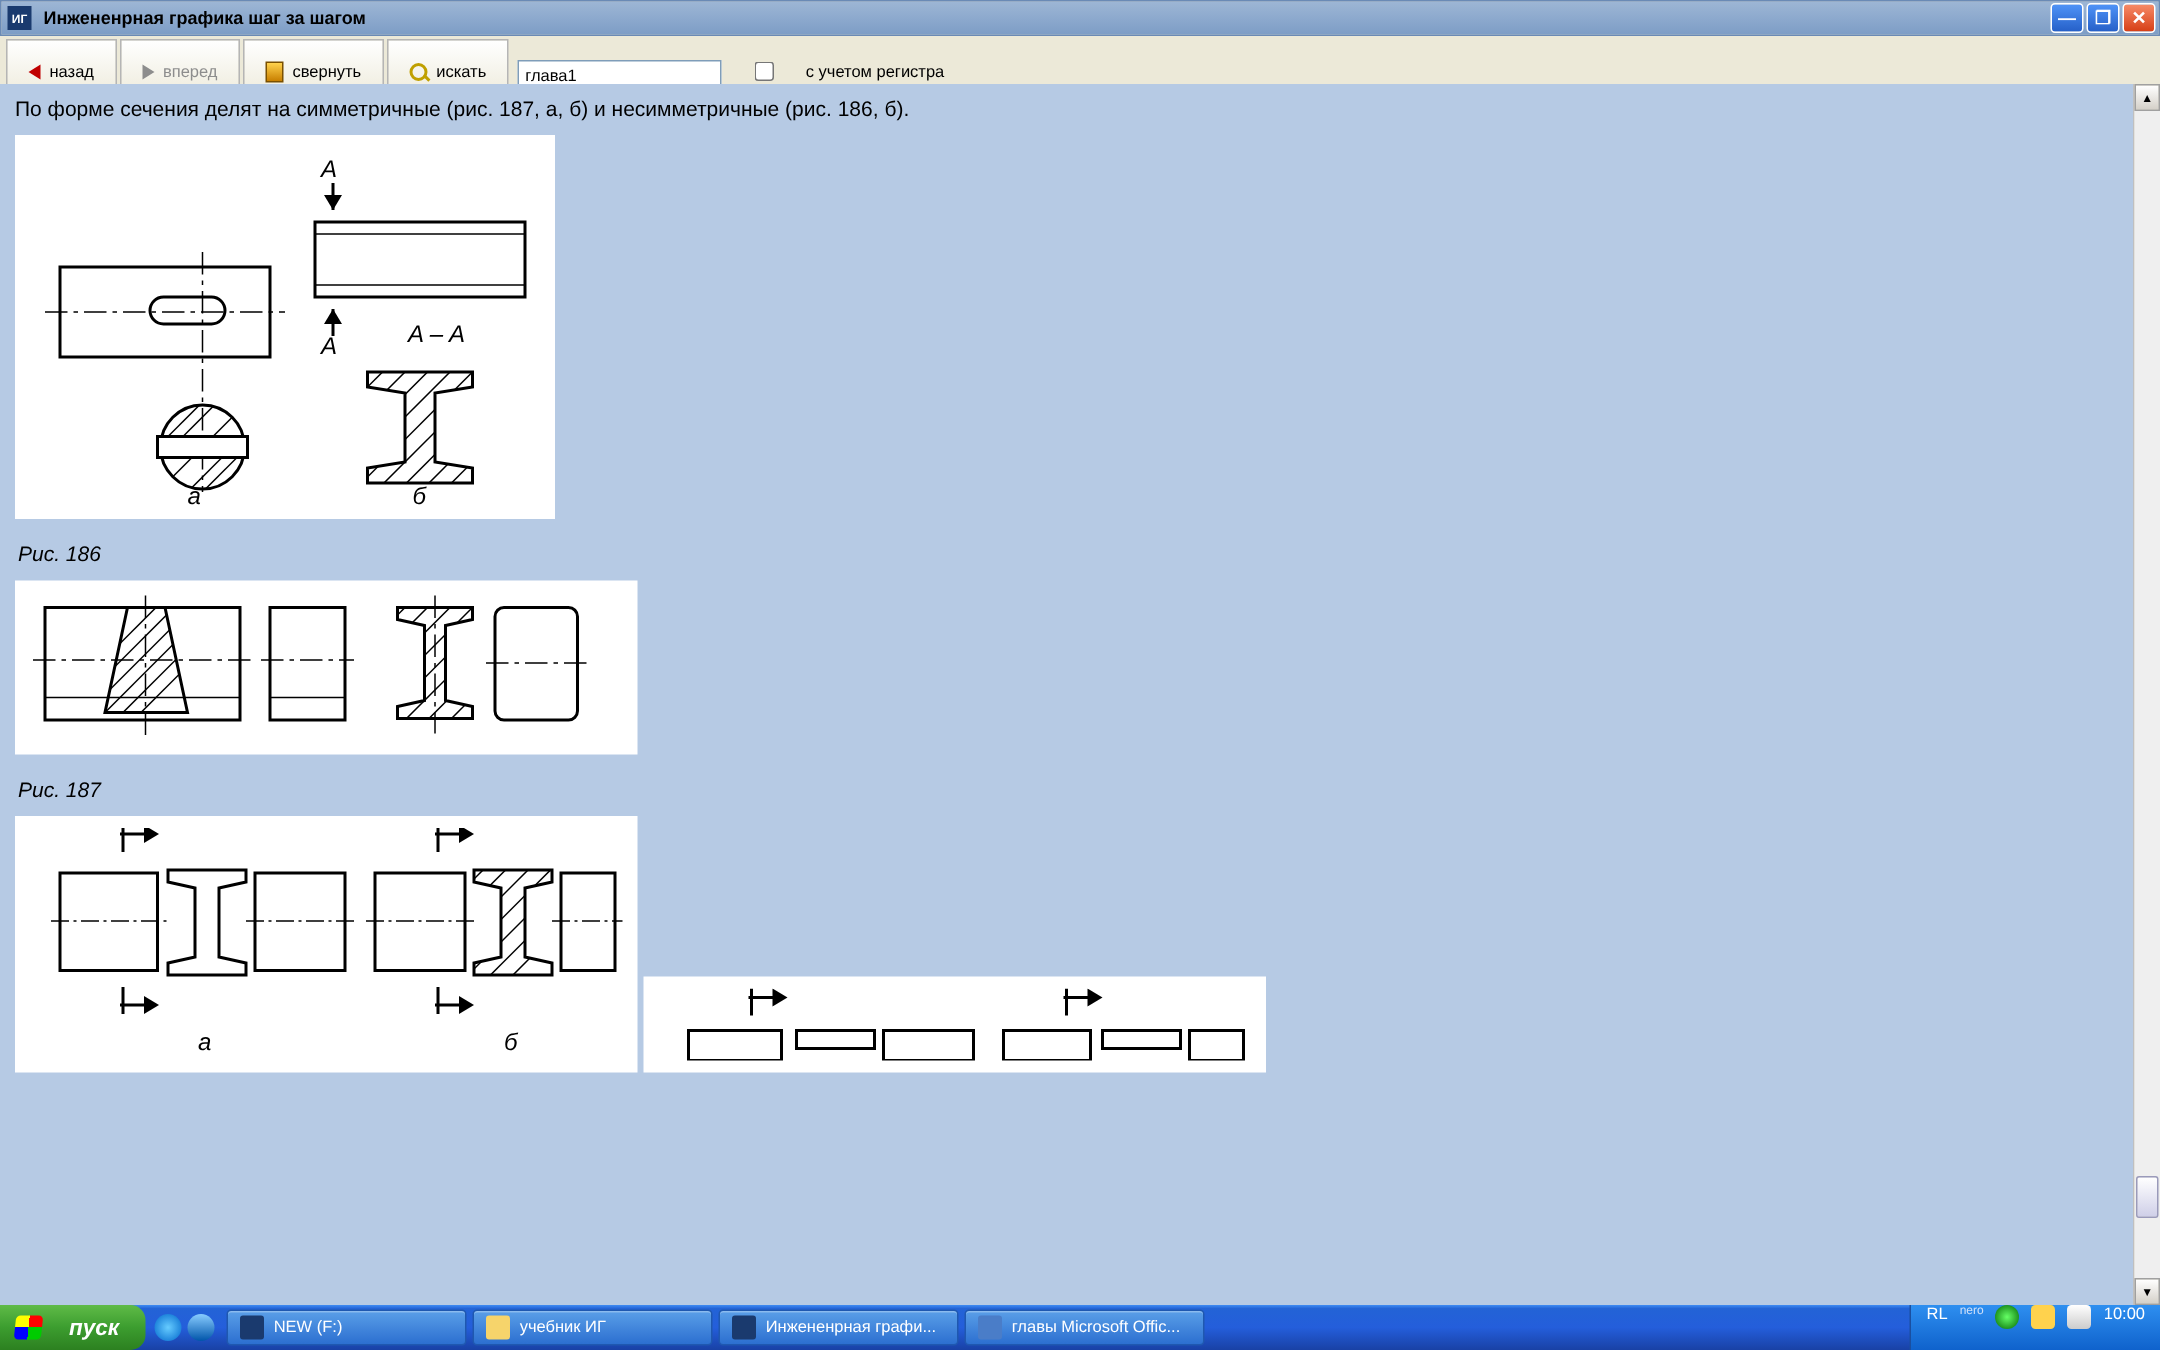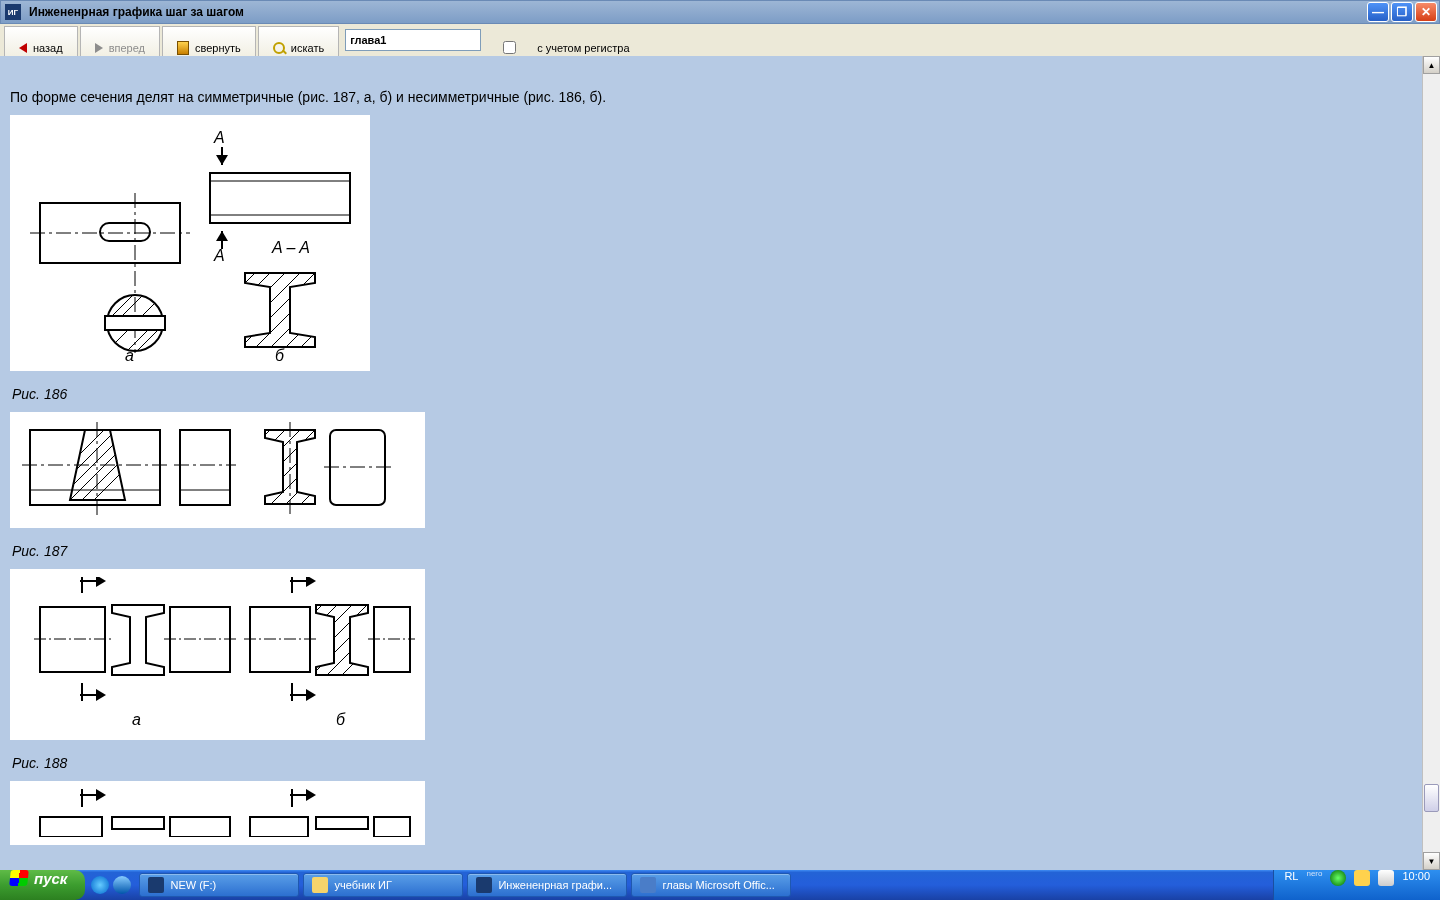--- a/index.html
+++ b/index.html
@@ -20,38 +20,38 @@
 
 .toolbar { height:48px; background:#ece9d8; border-bottom:1px solid #999; display:flex; align-items:stretch; padding:2px 4px; gap:0;}
 .tbtn { display:flex; align-items:center; padding:0 14px; border:1px solid #b5b5b5; background:linear-gradient(#fff,#ece9d8); margin-right:2px; font-size:11px; gap:6px; cursor:pointer;}
 .tbtn.disabled { color:#8d8d8d; }
 .arrow-left { width:0; height:0; border-top:5px solid transparent; border-bottom:5px solid transparent; border-right:8px solid #c00000;}
 .arrow-right { width:0; height:0; border-top:5px solid transparent; border-bottom:5px solid transparent; border-left:8px solid #8d8d8d;}
 .book-icon { width:12px; height:14px; background:linear-gradient(#ffd24d,#c87f00); border:1px solid #7a5000; }
 .search-icon-sm { width:12px; height:12px; position:relative;}
 .search-icon-sm::before{content:'';position:absolute;width:8px;height:8px;border:2px solid #c0a000;border-radius:50%;}
 .search-icon-sm::after{content:'';position:absolute;width:5px;height:2px;background:#c0a000;top:9px;left:9px;transform:rotate(45deg);}
-.search-input { height:22px; width:136px; border:1px solid #7f9db9; margin:3px 4px; padding:0 4px; font-size:11px; background:#fff;font-weight:bold;}
+.search-input { height:22px; width:136px; border:1px solid #7f9db9; margin:14px 4px; padding:0 4px; font-size:11px; background:#fff;}
 .checkbox-wrap { display:flex; align-items:center; margin-left:18px; gap:21px; font-size:11px;}
 .checkbox-wrap input { width:13px; height:13px;}
 
 
 .content-wrap { position:absolute; top:56px; bottom:30px; left:0; right:0; background:#b6cae4; display:flex;}
-.content { flex:1; padding:8px 10px; overflow:hidden; font-size:14px;margin-top:25px; }
+.content { flex:1; padding:8px 10px; overflow:hidden; font-size:14px; }
 .content p { margin-bottom:10px; }
 .caption { font-style:italic; margin:8px 0 10px 2px; font-size:14px;}
 .fig { background:#fff; display:inline-block; padding:8px 10px; margin-bottom:4px;}
 .scrollbar { width:18px; background:#ece9d8; border-left:1px solid #c0c0c0; display:flex; flex-direction:column; position:relative;}
 .sb-btn { height:18px; background:linear-gradient(#fff,#d4d0c8); border:1px solid #a0a0a0; display:flex; align-items:center; justify-content:center; font-size:8px;}
 .sb-track { flex:1; background:#efefef; position:relative;}
 .sb-thumb { position:absolute; left:1px; right:1px; height:28px; bottom:40px; background:linear-gradient(#fff,#cfcfe8); border:1px solid #9a9aba; border-radius:2px;}
 
 
 .taskbar { position:absolute; bottom:0; left:0; right:0; height:30px; background:linear-gradient(to bottom,#3f8cf3 0%,#2363d6 8%,#245edb 50%,#1941a5 100%); display:flex; align-items:stretch;}
-.start { background:linear-gradient(to bottom,#5fbb47 0%,#3c9d2f 50%,#2c8020 100%); color:#fff; font-weight:bold; font-style:italic; font-size:15px; display:flex; padding:0 18px 0 10px; border-radius:0 10px 10px 0; gap:6px;}
+.start { background:linear-gradient(to bottom,#5fbb47 0%,#3c9d2f 50%,#2c8020 100%); color:#fff; font-weight:bold; font-style:italic; font-size:15px; display:flex; align-items:center; padding:0 18px 0 10px; border-radius:0 10px 10px 0; gap:18px;}
 .start-flag { width:18px; height:16px; background:conic-gradient(#f00 0 25%, #0c0 25% 50%, #00f 50% 75%, #ff0 75% 100%); border-radius:3px; transform:skewX(-6deg);}
 .ql { display:flex; align-items:center; padding:0 6px; gap:4px;}
 .ql-icon { width:18px; height:18px; border-radius:2px;}
 .task-btn { margin:3px 2px; background:linear-gradient(to bottom,#5a9fe8,#2c6fd0); border:1px solid #1f58b0; border-radius:3px; color:#fff; display:flex; align-items:center; padding:0 8px; gap:6px; min-width:160px; font-size:11px; box-shadow:inset 0 1px 0 rgba(255,255,255,0.3);}
 .task-btn .ticon { width:16px; height:16px; background:#fff; border-radius:2px; flex-shrink:0;}
 .tray { margin-left:auto; background:linear-gradient(to bottom,#2e8ff0,#0f62cc); display:flex; padding:0 10px; gap:8px; color:#fff; font-size:11px; border-left:1px solid #1a4fa0;}
 .tray .lang { font-weight:normal;}
 .tray-icon { width:16px;height:16px; }
 .nero { font-size:8px; color:#d0e0f8; line-height:8px;}
 
@@ -268,21 +268,20 @@
           </g>
           <rect x="124" y="30" width="36" height="65" fill="none" stroke="#000" stroke-width="2"></rect>
           <line x1="118" y1="62" x2="166" y2="62" stroke="#000" stroke-dasharray="12 3 2 3"></line>
           <line x1="40" y1="118" x2="62" y2="118" stroke="#000" stroke-width="2"></line>
           <path d="M56 112 L56 124 L66 118 Z" fill="#000"></path>
           <line x1="42" y1="106" x2="42" y2="124" stroke="#000" stroke-width="2"></line>
           <text x="86" y="148" font-style="italic" font-size="16">б</text>
         </g>
       </svg>
     </div>
-    <div class="caption">Рис. 188</div>
 
     
     <div class="fig">
       <svg width="395" height="48" viewBox="0 0 395 48">
         <g transform="translate(20,0)">
           <line x1="40" y1="6" x2="62" y2="6" stroke="#000" stroke-width="2"></line>
           <path d="M56 0 L56 12 L66 6 Z" fill="#000"></path>
           <line x1="42" y1="0" x2="42" y2="18" stroke="#000" stroke-width="2"></line>
           <rect x="0" y="28" width="62" height="20" fill="none" stroke="#000" stroke-width="2"></rect>
           <rect x="72" y="28" width="52" height="12" fill="none" stroke="#000" stroke-width="2"></rect>

